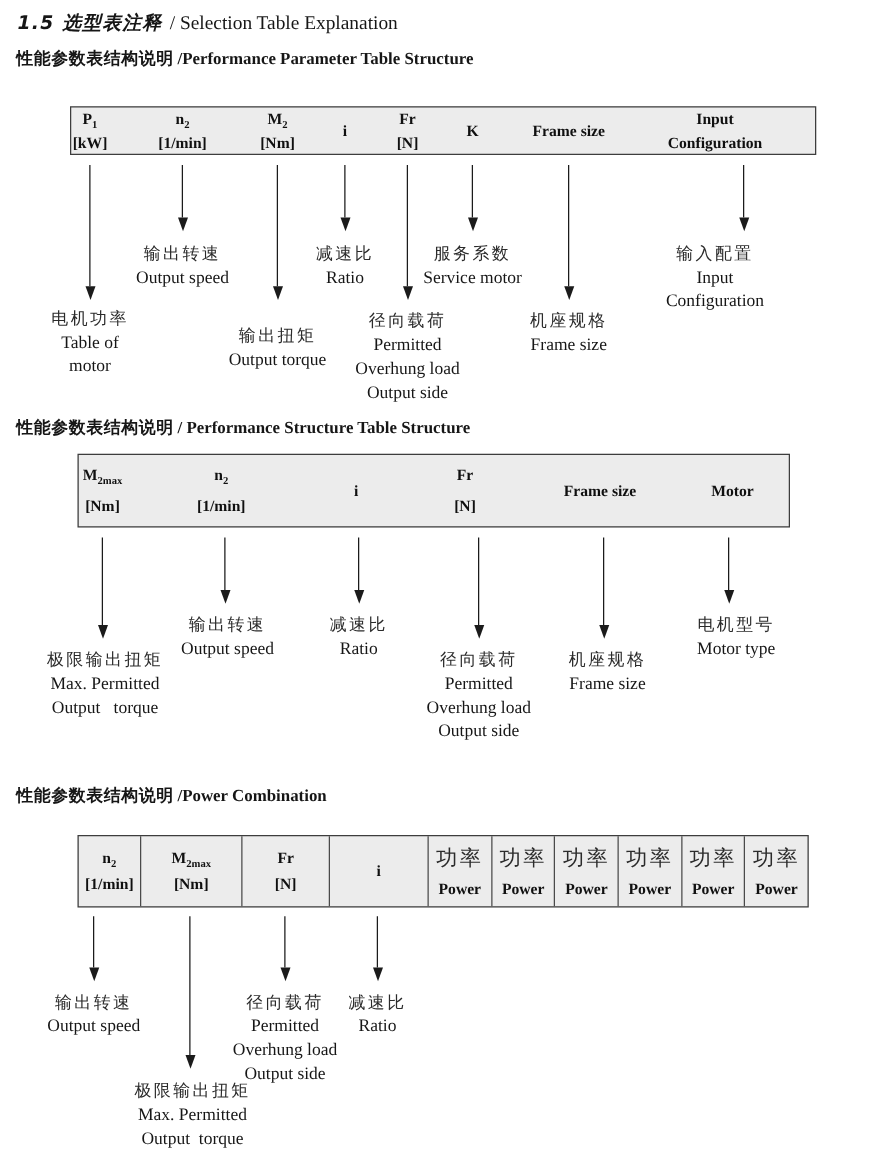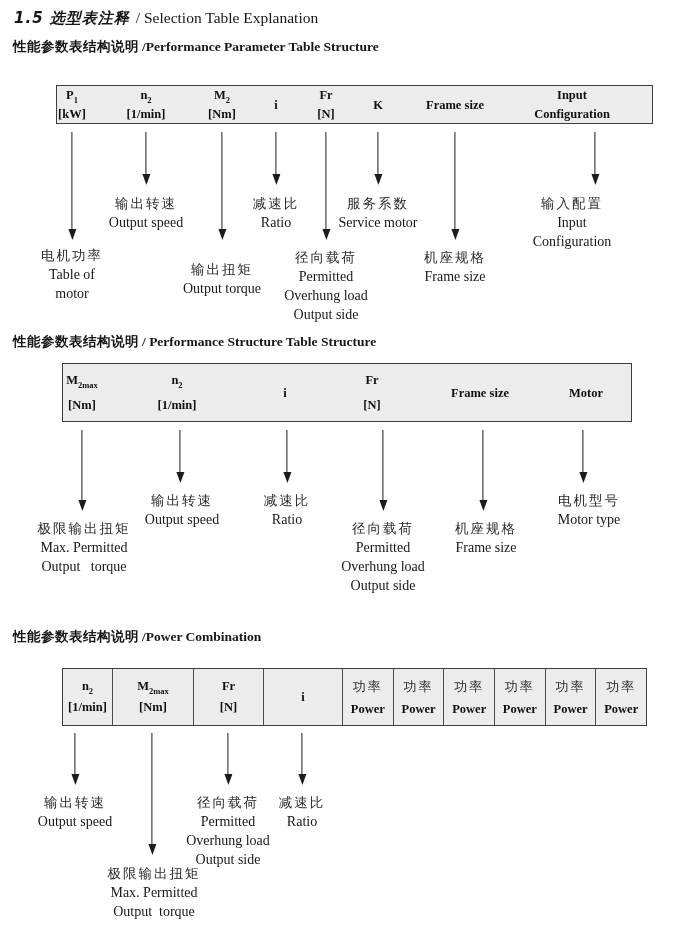--- a/index.html
+++ b/index.html
@@ -22,21 +22,21 @@
   .hdr .l2{font-size:12.5px;line-height:14px;}
   .hdr sub{font-size:8.5px;line-height:0;}
   .hdr.t1{top:85px;height:39px;gap:5px;}
   .hdr.t2{top:363px;height:59px;gap:11px;}
   
   .t3row{display:flex;align-items:stretch;}
   .t3cell{border-right:1px solid #4a4a4a;display:flex;flex-direction:column;justify-content:center;align-items:center;
           gap:6px;font-family:"Liberation Serif","DejaVu Serif",serif;font-weight:bold;font-size:12.5px;
           color:#101010;box-sizing:border-box;white-space:nowrap;}
   .t3cell:last-child{border-right:none;}
-  .t3cell .zh{font-family:"DejaVu Sans","Liberation Sans",sans-serif;font-weight:normal;font-size:13px;
+  .t3cell .zh{font-family:"DejaVu Sans","Liberation Sans",sans-serif;font-weight:normal;font-size:17px;
               letter-spacing:2px;color:#2b2b2b;}
   .t3cell sub{font-size:8.5px;line-height:0;}
   
   .arrow{position:absolute;width:1.2px;background:#1b1b1b;transform:translateX(-50%);}
   .arrow::after{content:"";position:absolute;top:100%;left:50%;transform:translateX(-50%);
                 width:0;height:0;border-left:4.5px solid transparent;border-right:4.5px solid transparent;
                 border-top:11px solid #1b1b1b;}
   
   .callout{position:absolute;transform:translateX(-50%);text-align:center;white-space:nowrap;}
   .callout .zh{font-size:13.5px;line-height:19px;letter-spacing:2px;color:#2b2b2b;}

